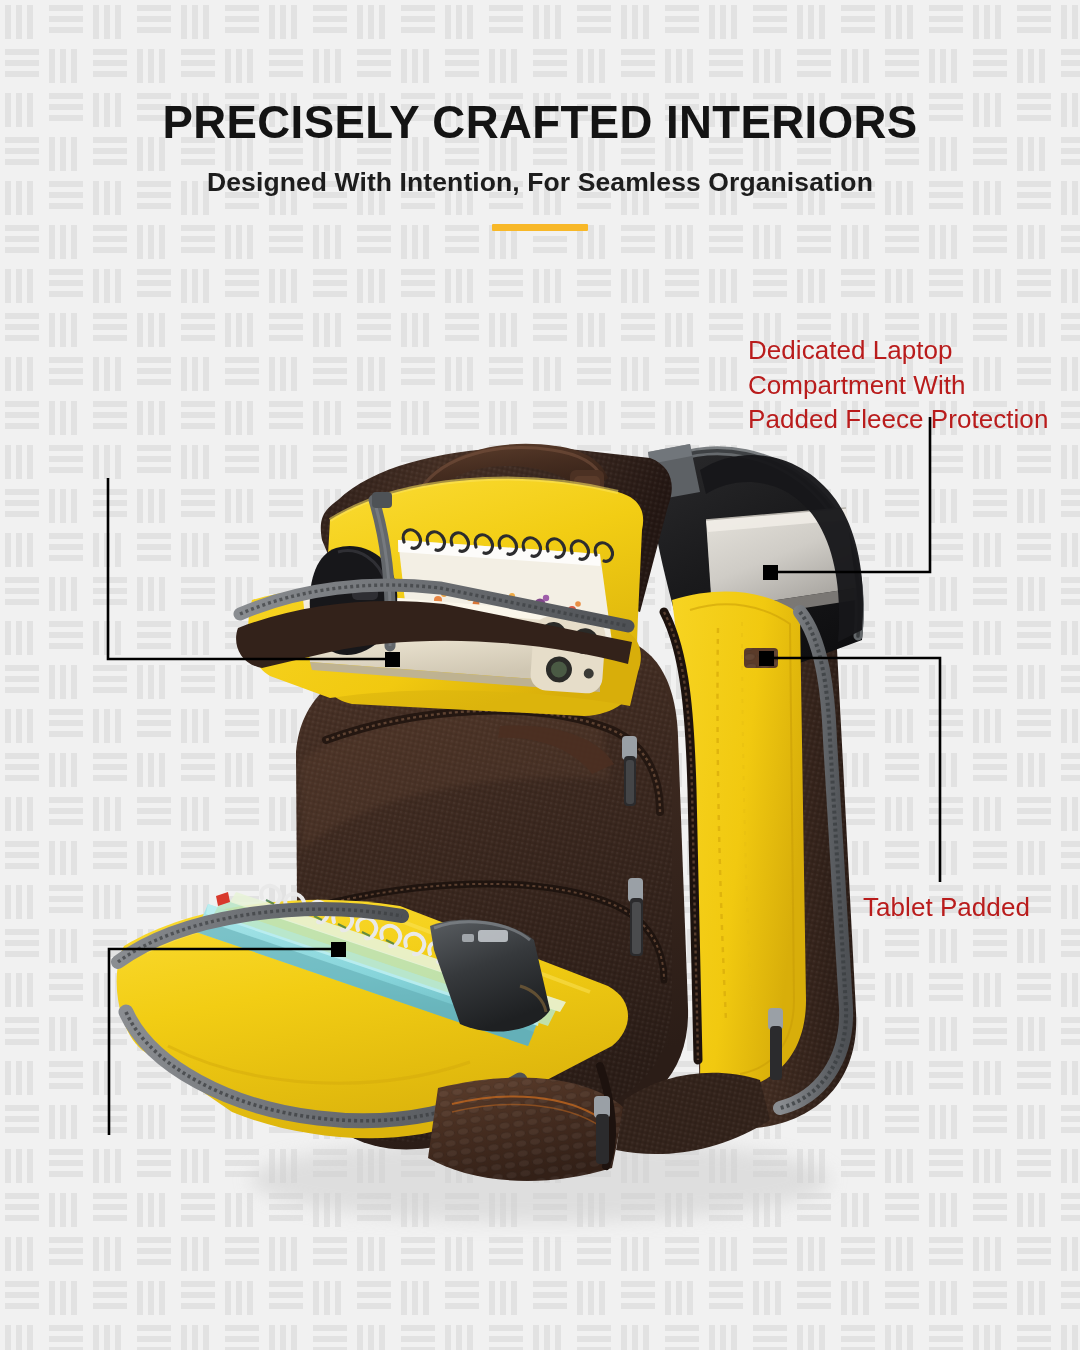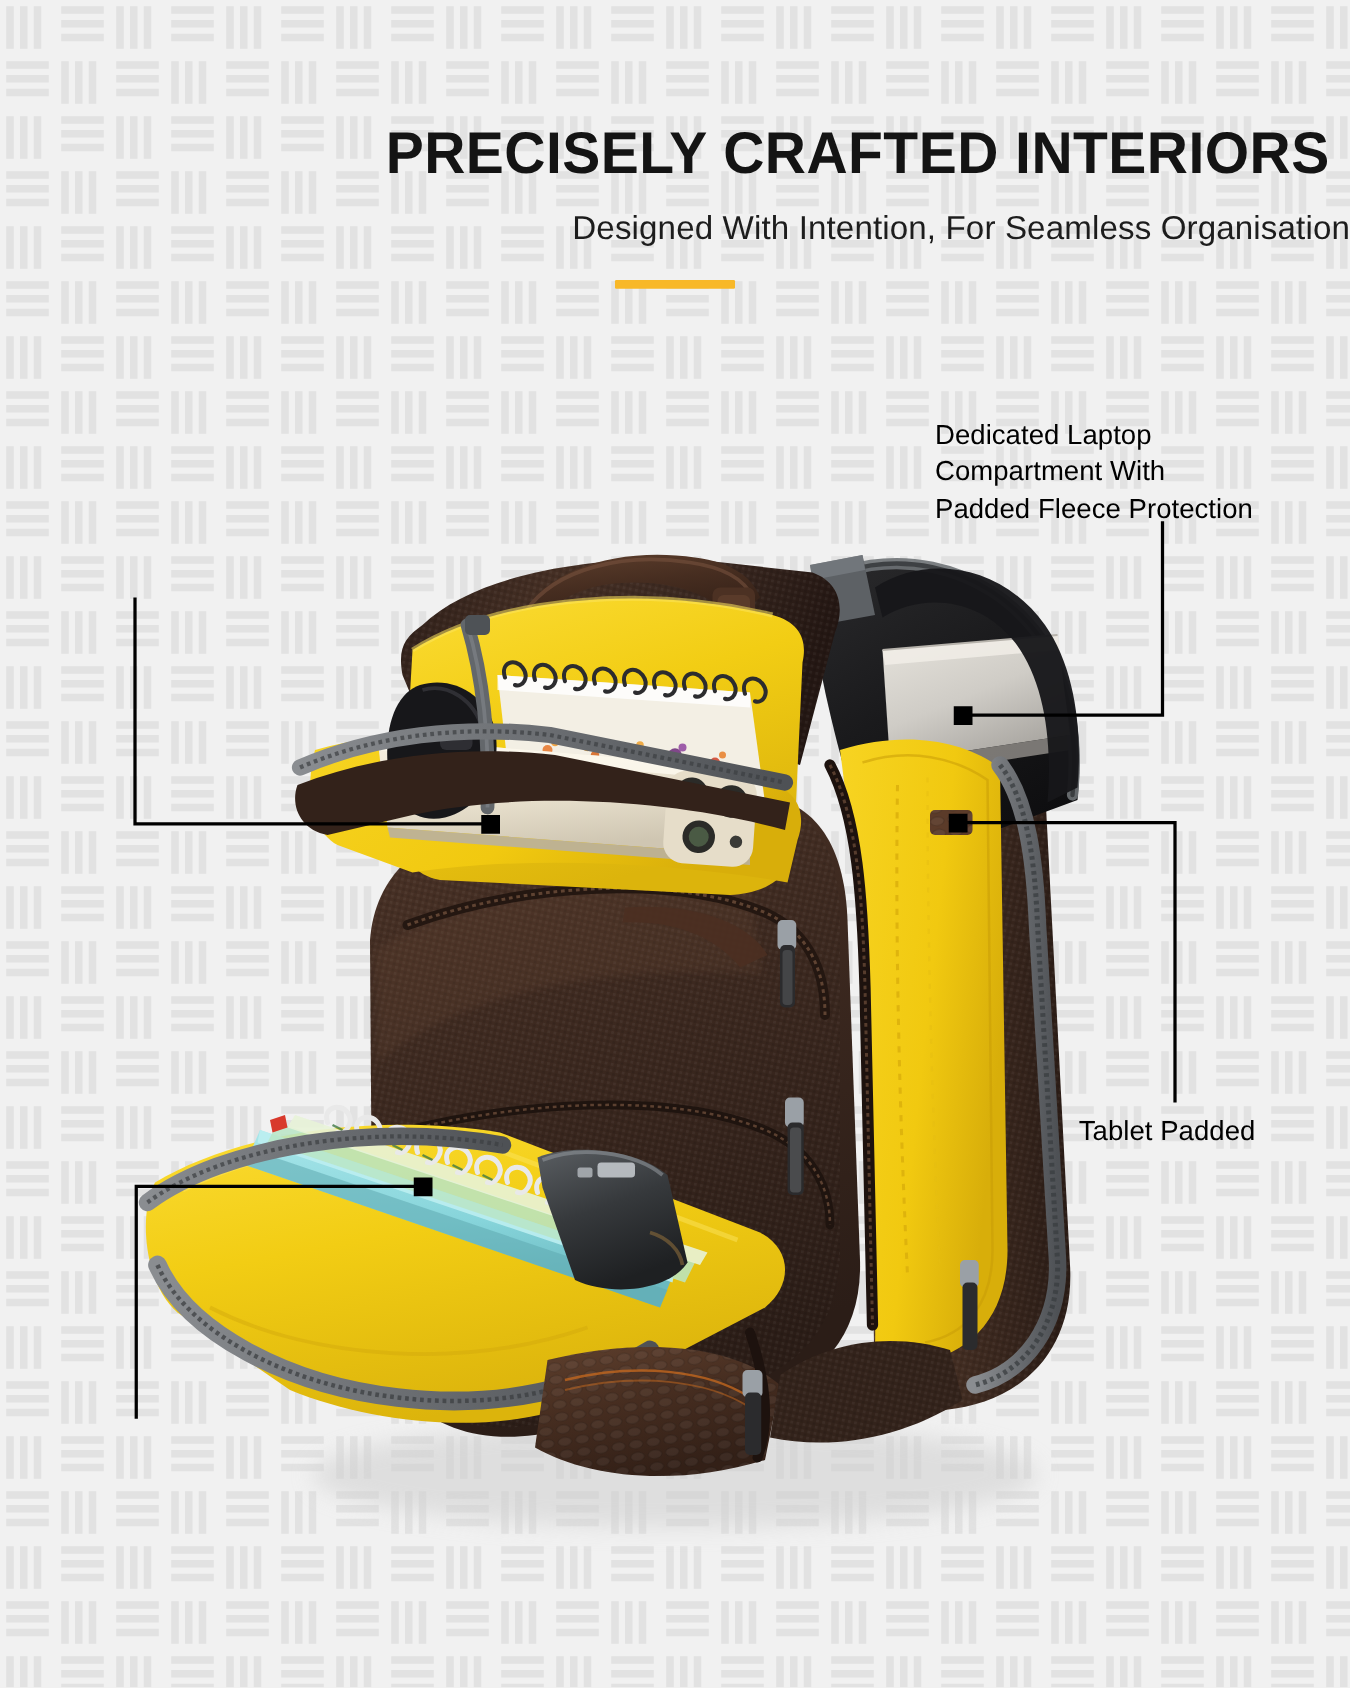--- a/index.html
+++ b/index.html
@@ -16,40 +16,40 @@
     position:relative;
     width:1080px; height:1350px;
     background-color:#f1f1f1;
     overflow:hidden;
   }
   
   .weave2{ position:absolute; inset:0; }
   .weave2 svg{ width:100%; height:100%; display:block; }
 
   
-  .header{ position:absolute; left:0; top:0; width:1080px; text-align:right; }
+  .header{ position:absolute; left:0; top:0; width:1080px; text-align:center; }
   .title{
     font-size:47px; font-weight:700; letter-spacing:.4px;
     color:#141414; line-height:1;
     margin-top:98px;
     font-stretch:condensed;
     transform:scaleX(.97);
   }
   .subtitle{
-    font-size:26.5px; font-weight:400; color:#1d1d1d;
+    font-size:26.5px; font-weight:700; color:#1d1d1d;
     margin-top:22px; letter-spacing:.1px;
   }
   .accent-bar{
     width:96px; height:7px; background:#f8b828;
     margin:26px auto 0; border-radius:1px;
   }
 
   
   .callout{
-    position:absolute; font-size:22px; color:#000000;
+    position:absolute; font-size:26px; color:#b91c1c;
     line-height:1.33; letter-spacing:.05px; white-space:pre-line;
   }
   .c-keychain{ left:63px;  top:418px; }
   .c-laptop  { left:748px; top:333px; }
   .c-tablet  { left:863px; top:890px; }
   .c-front   { left:63px;  top:1148px; }
 
   
   .leaders{ position:absolute; inset:0; pointer-events:none; }
 

